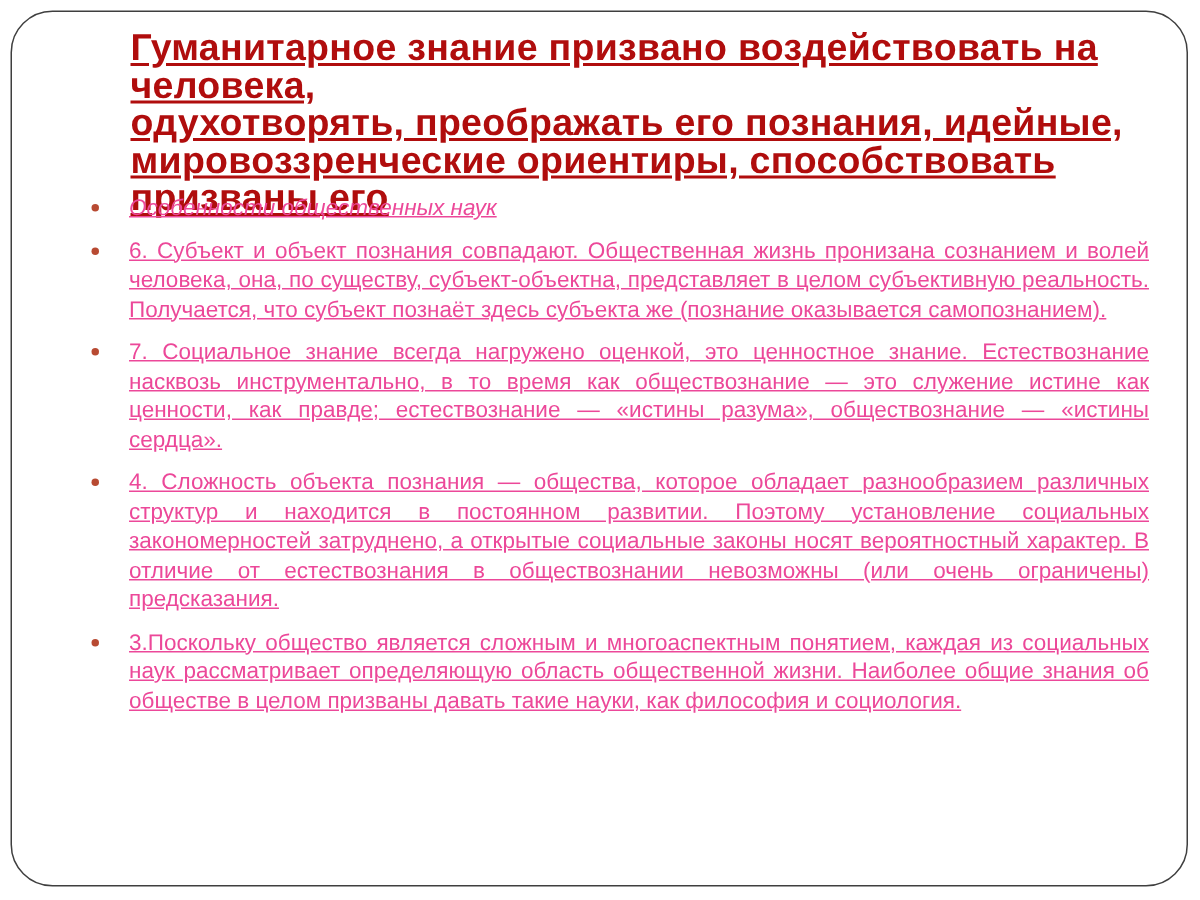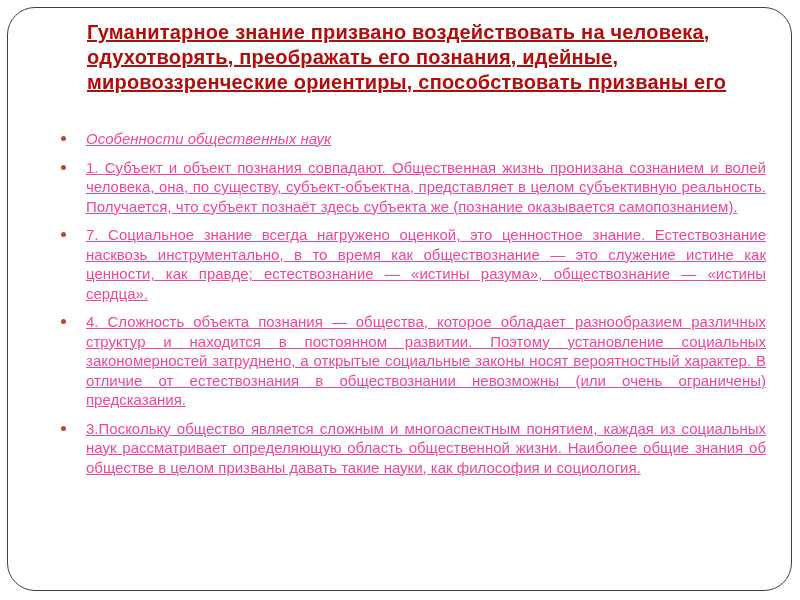--- a/index.html
+++ b/index.html
@@ -19,21 +19,21 @@
     left: 7px; top: 7px; right: 8px; bottom: 9px;
     border: 1.6px solid #3f3f3f;
     border-radius: 28px;
     pointer-events: none;
   }
   .title {
     position: absolute;
     left: 87px; top: 20px; width: 676px;
     color: #b00d0d;
     font-weight: bold;
-    font-size: 20px;
+    font-size: 25px;
     line-height: 25px;
     letter-spacing: 0.2px;
   }
   .title .tline { text-decoration: underline; }
   .list {
     position: absolute;
     left: 86px; top: 129px; width: 680px;
     color: #ec4899;
     font-size: 15px;
     line-height: 19.5px;
@@ -68,21 +68,21 @@
     <div class="tline">мировоззренческие ориентиры, способствовать призваны его</div>
   </div>
 
   <div class="list">
     <div class="item lead">
       <span class="dot"></span>
       <div class="txt">Особенности общественных наук</div>
     </div>
     <div class="item">
       <span class="dot"></span>
-      <div class="txt">1. Субъект и объект познания совпадают. Общественная жизнь пронизана сознанием и волей человека, она, по существу, субъект-объектна, представляет в целом субъективную реальность. Получается, что субъект познаёт здесь субъекта же (познание оказывается самопознанием).</div>
+      <div class="txt">6. Субъект и объект познания совпадают. Общественная жизнь пронизана сознанием и волей человека, она, по существу, субъект-объектна, представляет в целом субъективную реальность. Получается, что субъект познаёт здесь субъекта же (познание оказывается самопознанием).</div>
     </div>
     <div class="item">
       <span class="dot"></span>
       <div class="txt">7. Социальное знание всегда нагружено оценкой, это ценностное знание. Естествознание насквозь инструментально, в то время как обществознание — это служение истине как ценности, как правде; естествознание — «истины разума», обществознание — «истины сердца».</div>
     </div>
     <div class="item">
       <span class="dot"></span>
       <div class="txt">4. Сложность объекта познания — общества, которое обладает разнообразием различных структур и находится в постоянном развитии. Поэтому установление социальных закономерностей затруднено, а открытые социальные законы носят вероятностный характер. В отличие от естествознания в обществознании невозможны (или очень ограничены) предсказания.</div>
     </div>
     <div class="item">

